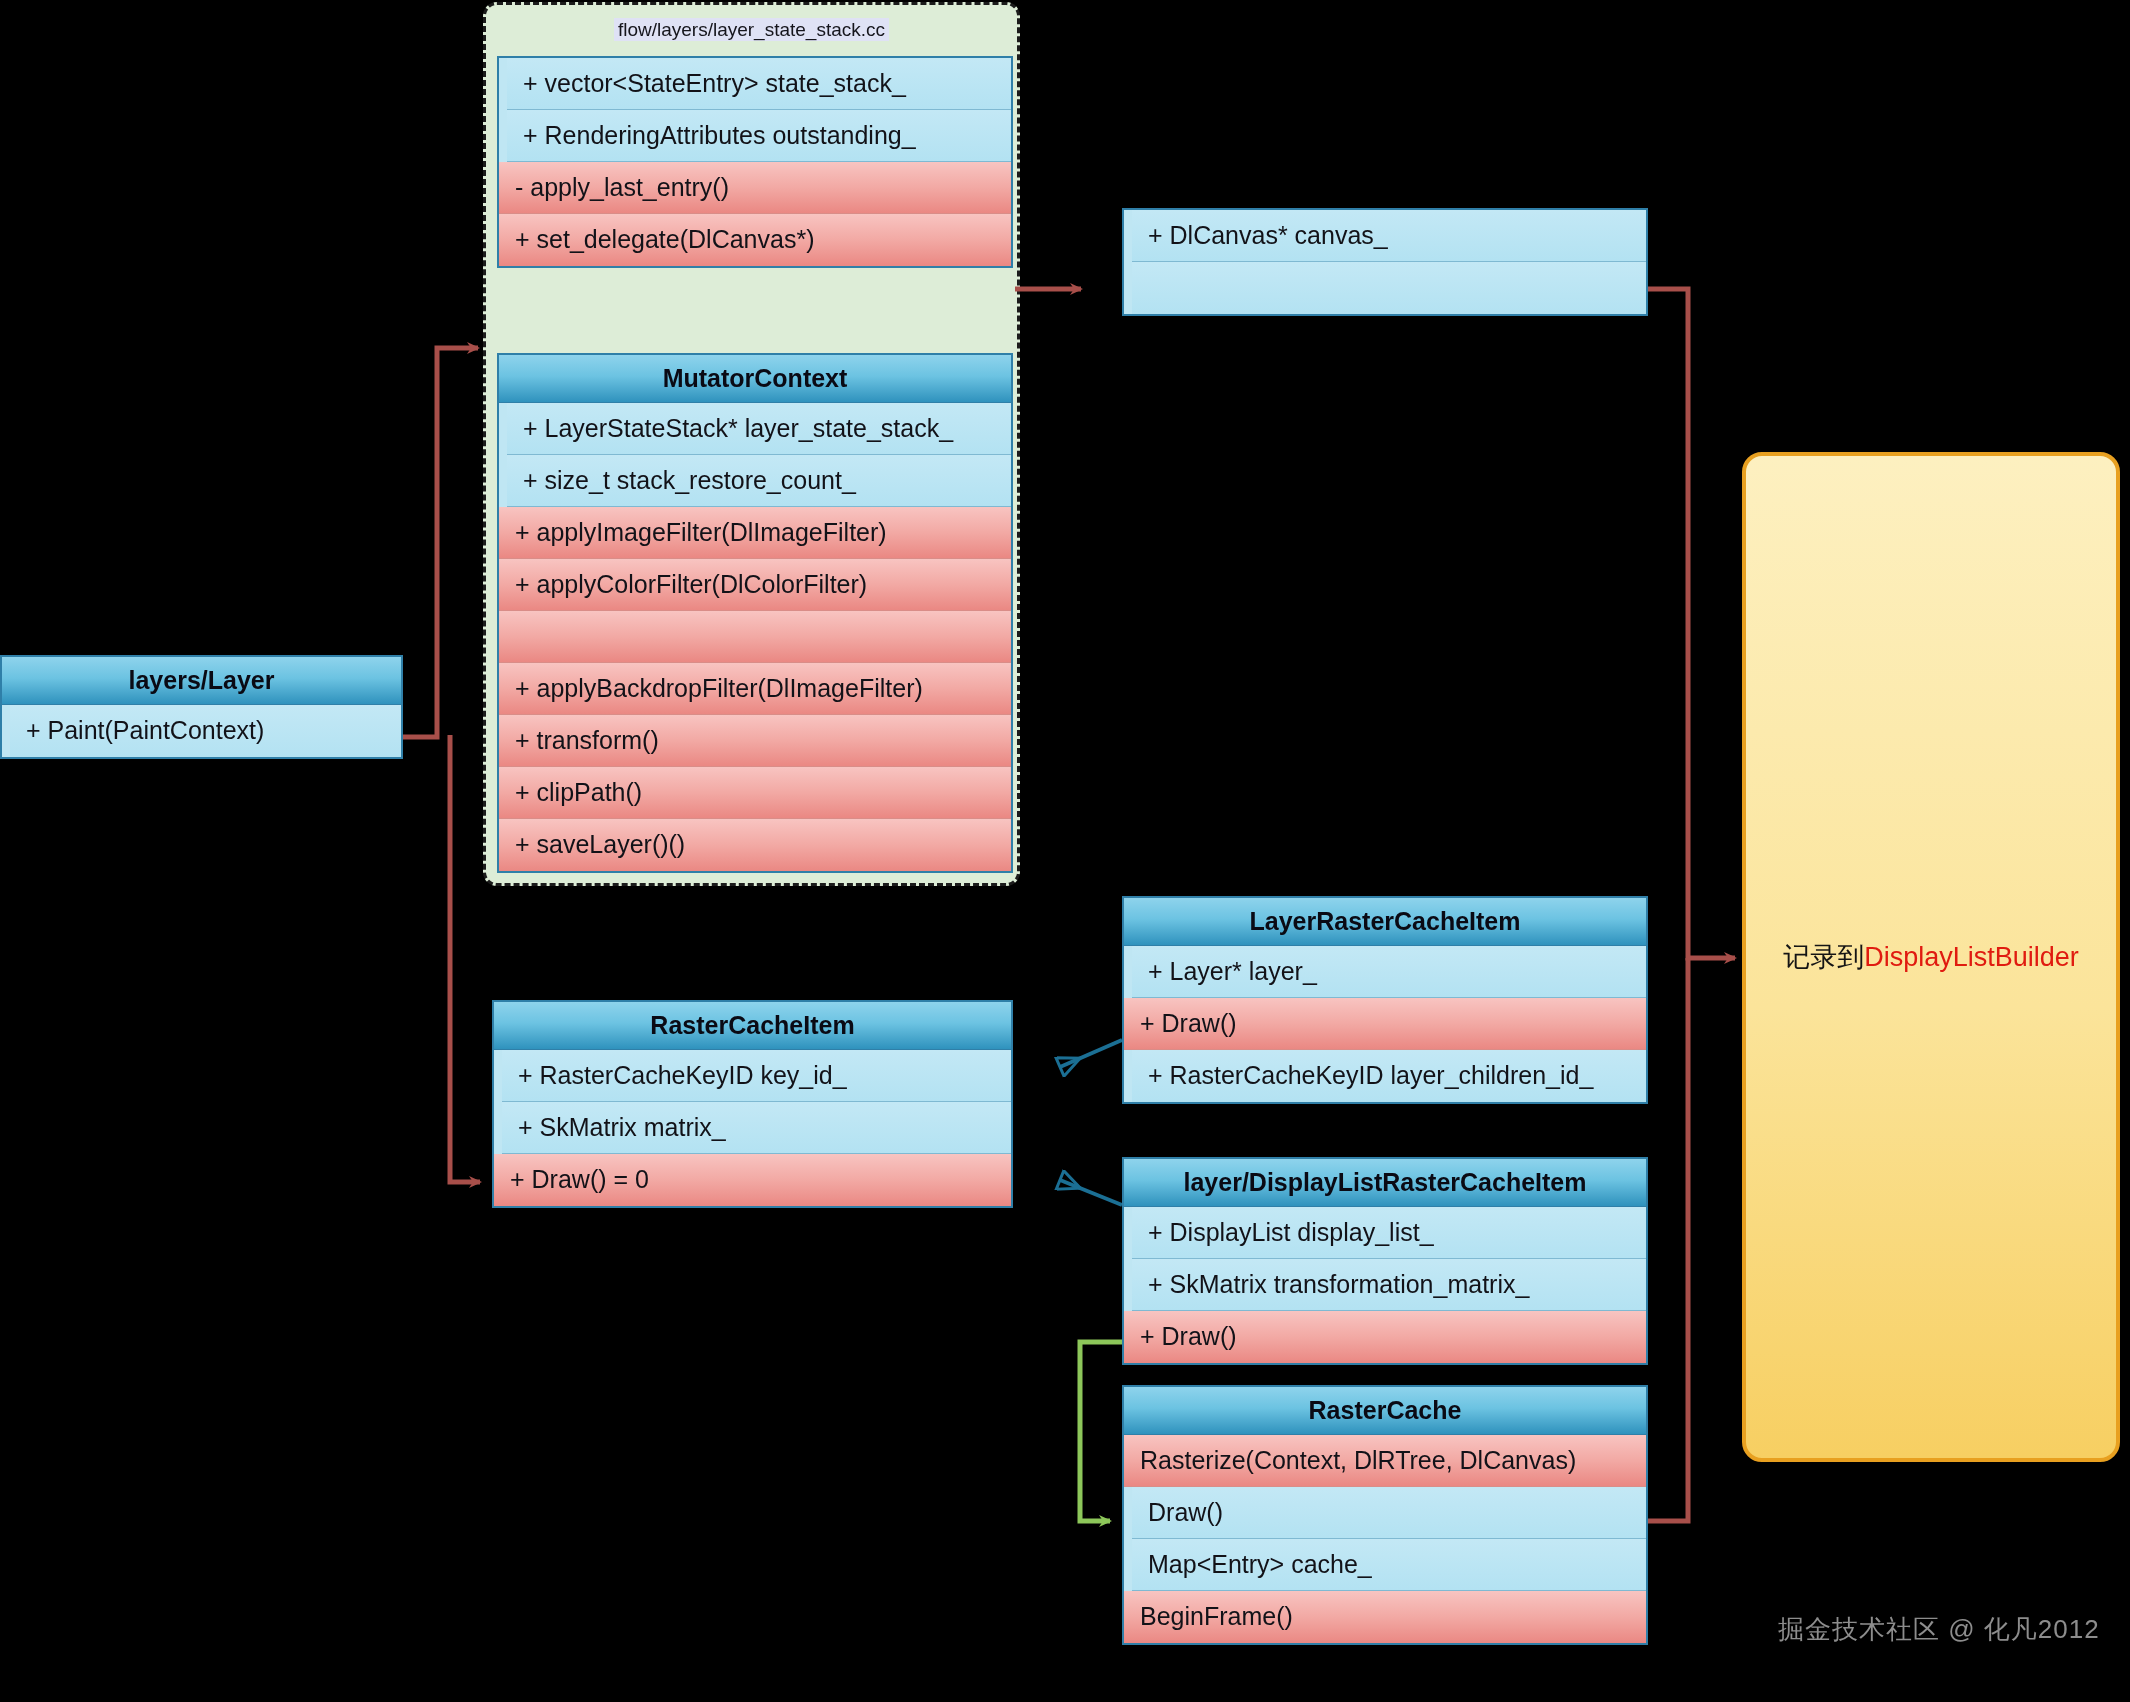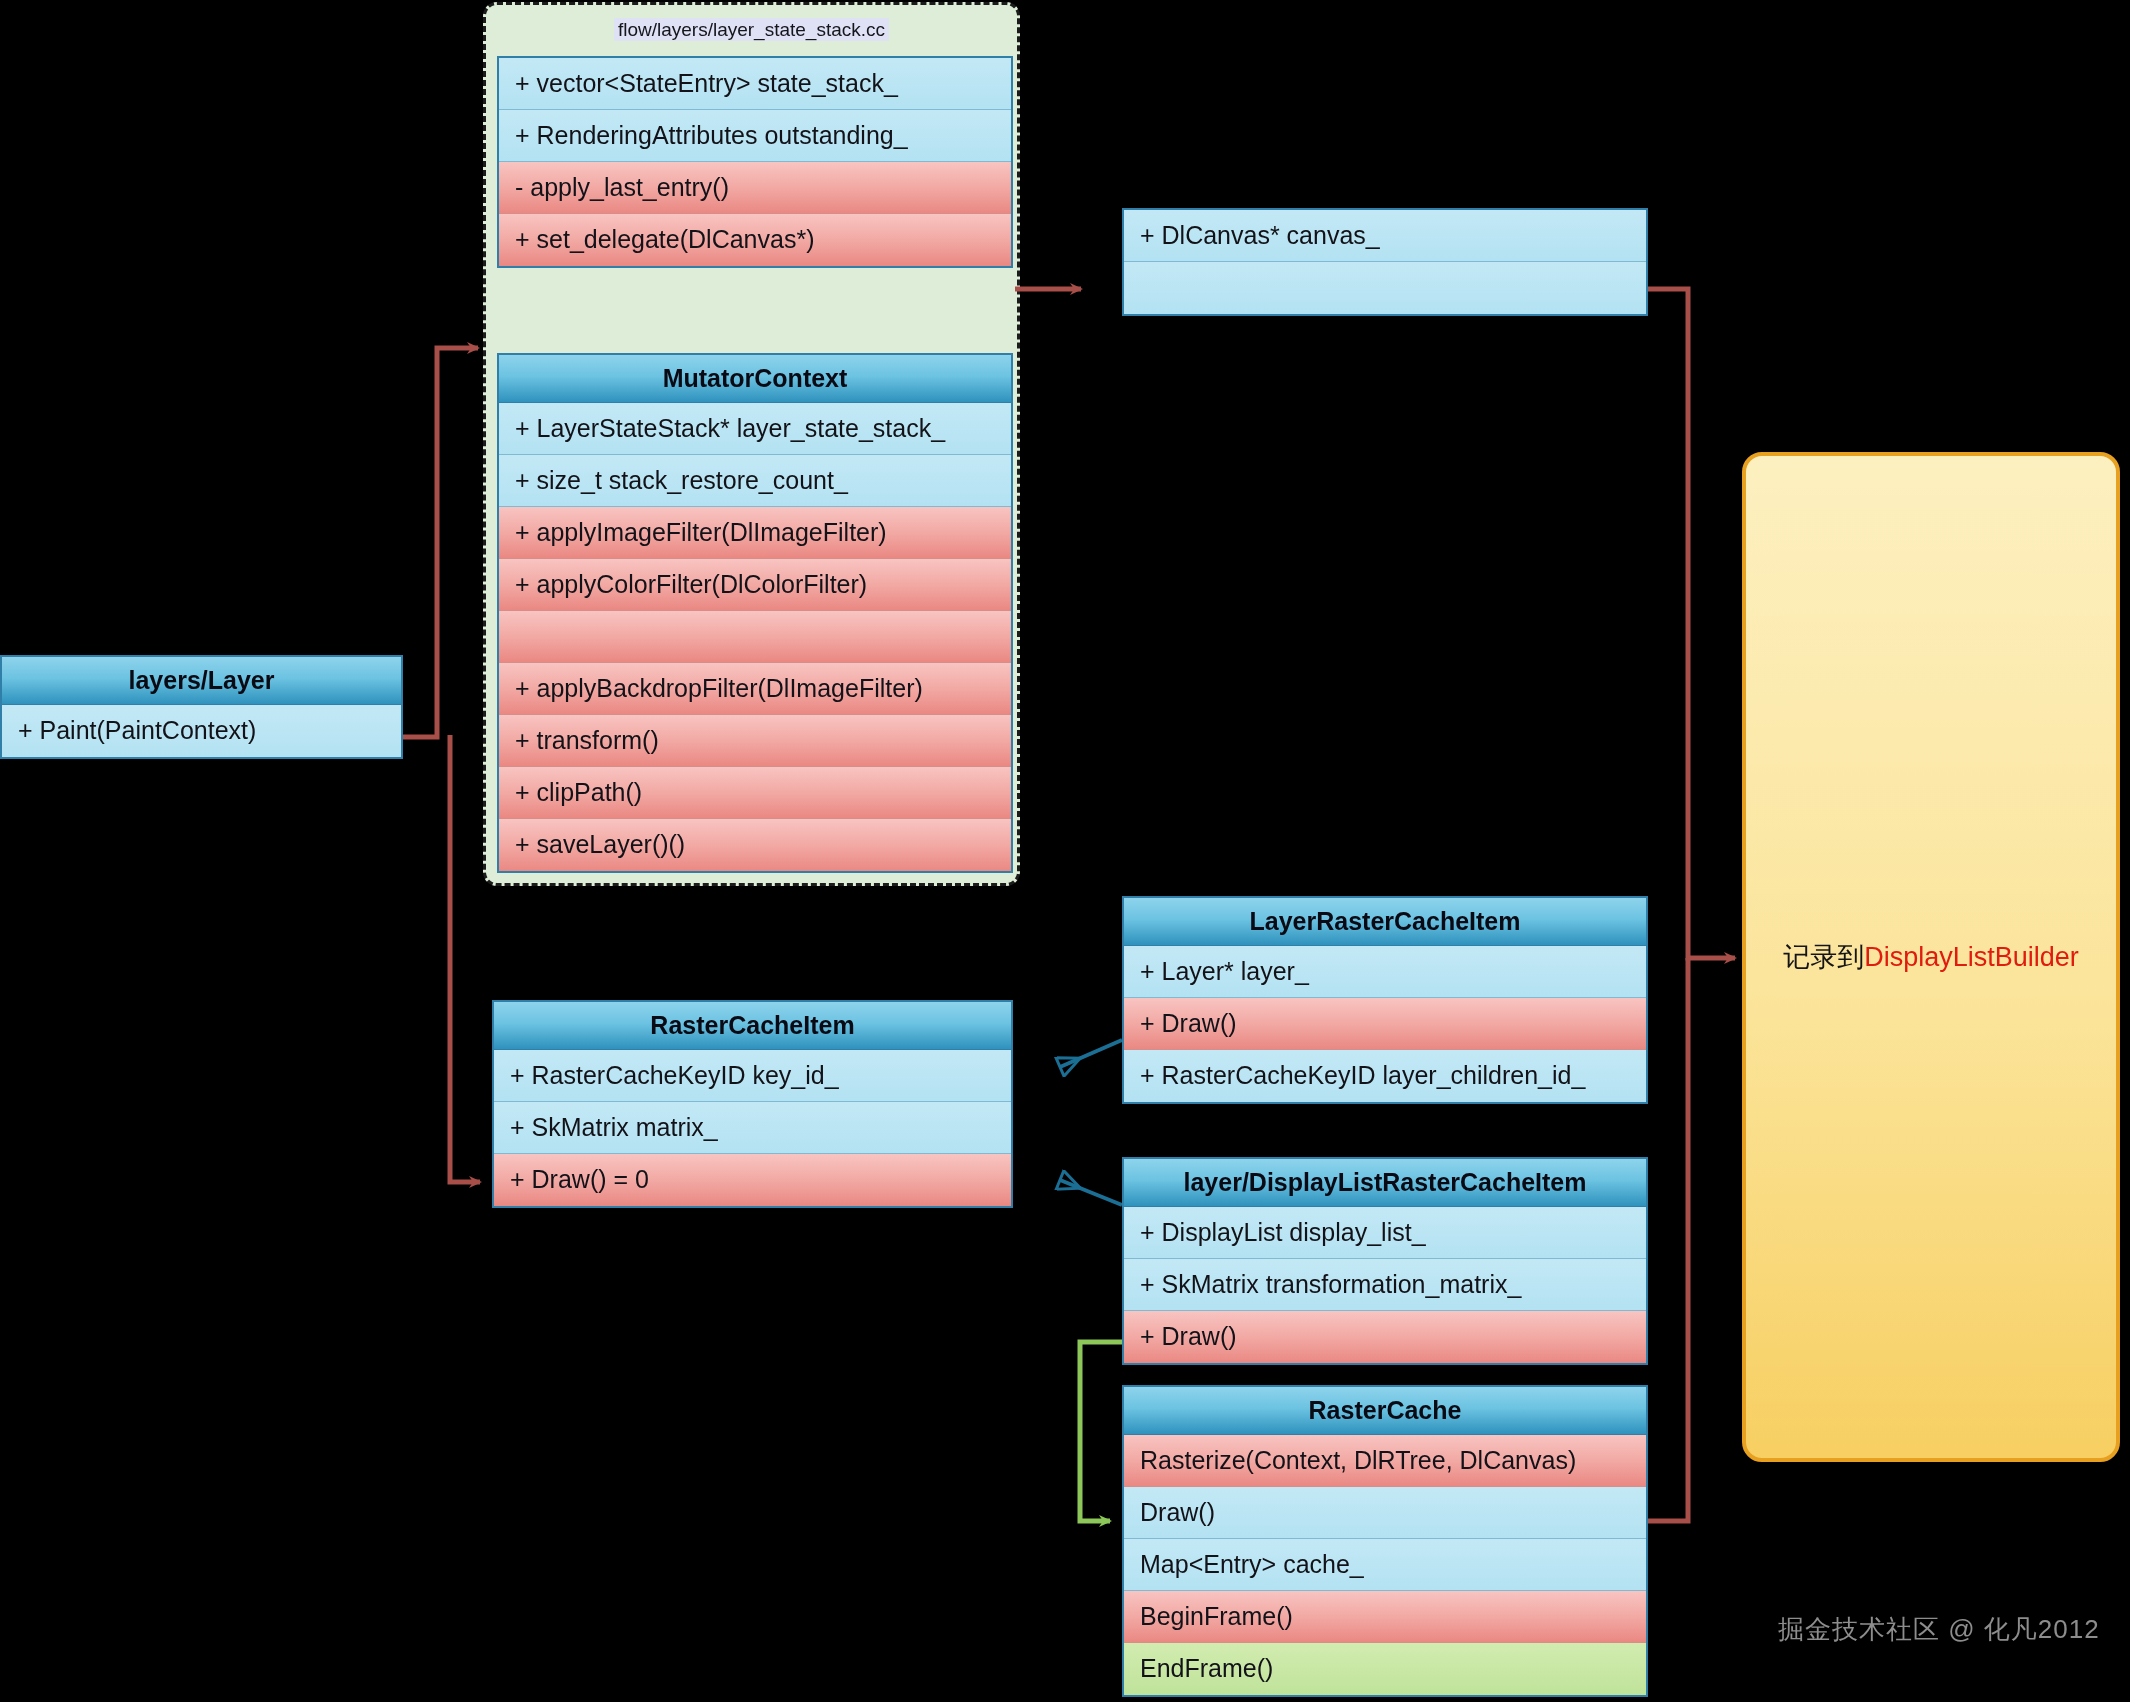--- a/index.html
+++ b/index.html
@@ -40,20 +40,21 @@
     padding-left: 16px;
     font-size: 25px;
     color: #121218;
     border-bottom: 1px solid #7fb9d2;
     white-space: nowrap;
     overflow: hidden;
   }
   .uml-row:last-child { border-bottom: none; }
   .row-attr {
     background: linear-gradient(to bottom, #c3e8f5 0%, #b3e2f2 100%);
+    margin-left: 8px;
   }
   .row-method {
     background: linear-gradient(to bottom, #f8c4c1 0%, #f2a9a4 50%, #ea8883 100%);
     border-bottom: 1px solid #d98d88;
   }
   .row-green {
     background: linear-gradient(to bottom, #d2ecb0 0%, #bfe39a 100%);
     border-bottom: 1px solid #a9cf86;
   }
   .row-empty { padding-left: 0; }
@@ -231,21 +232,20 @@
   <div class="uml-row row-attr">+ SkMatrix transformation_matrix_</div>
   <div class="uml-row row-method">+ Draw()</div>
 </div>
 
 <div class="uml-box" id="box-raster-cache" style="left:1122px; top:1385px; width:526px;">
   <div class="uml-title">RasterCache</div>
   <div class="uml-row row-method">Rasterize(Context, DlRTree, DlCanvas)</div>
   <div class="uml-row row-attr">Draw()</div>
   <div class="uml-row row-attr">Map&lt;Entry&gt; cache_</div>
   <div class="uml-row row-method">BeginFrame()</div>
-  <div class="uml-row row-green">EndFrame()</div>
 </div>
 
 <div id="display-list-note">
   <div id="display-list-note-text">
     <span>记录到</span><span class="hl">DisplayListBuilder</span>
   </div>
 </div>
 
 <div id="watermark">掘金技术社区 @ 化凡2012</div>
 

